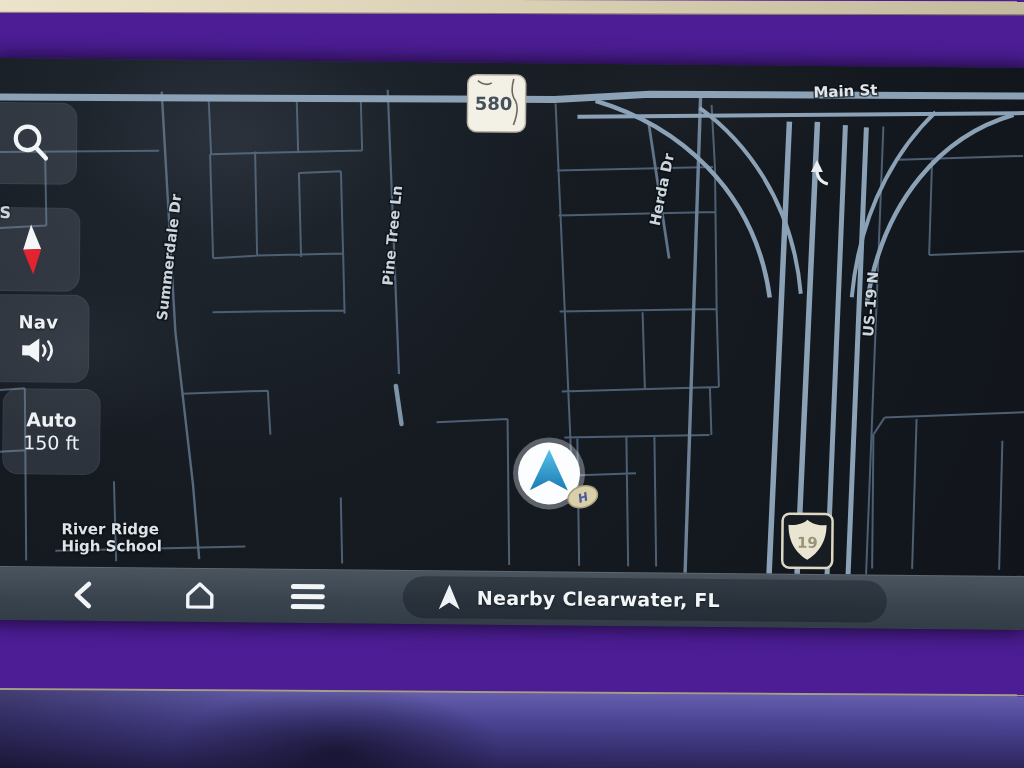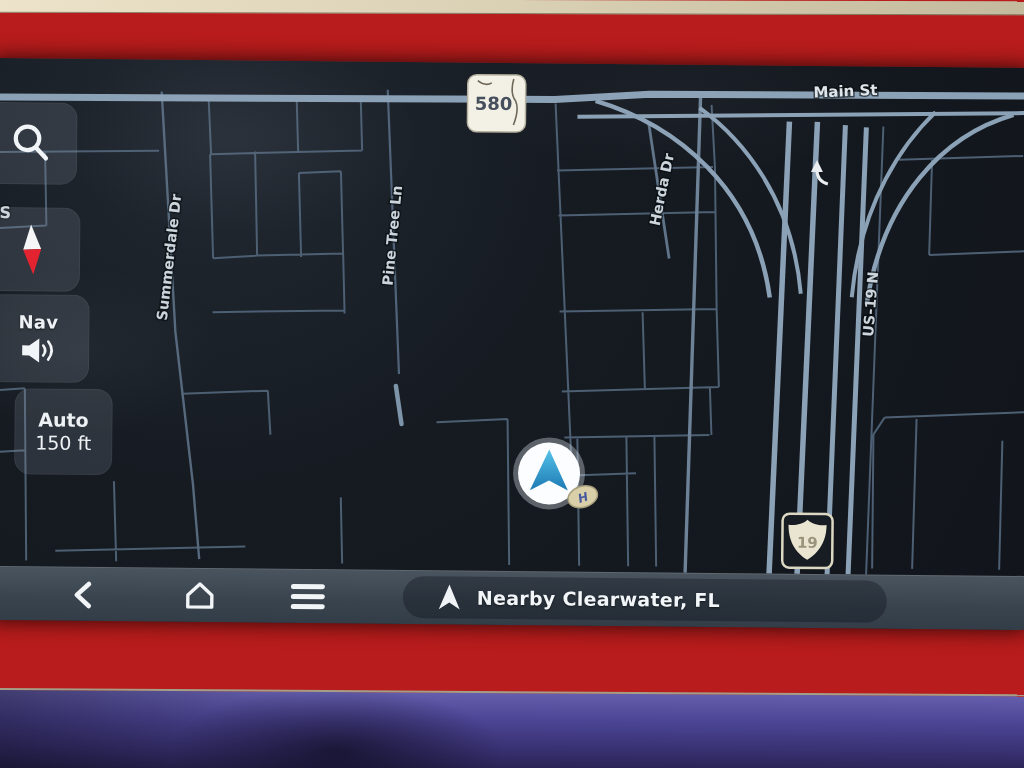--- a/index.html
+++ b/index.html
@@ -1,17 +1,17 @@
 <!DOCTYPE html>
 <html><head>
 <meta charset="utf-8">
 <style>
   html,body{margin:0;padding:0;background:#070707;width:1024px;height:768px;overflow:hidden;
     font-family:"DejaVu Sans",sans-serif;}
-  .stage{position:relative;width:1024px;height:768px;background:#b91c1c;overflow:hidden;}
+  .stage{position:relative;width:1024px;height:768px;background:#4c1d95;overflow:hidden;}
 
   
   .top-trim{position:absolute;left:-6px;top:0;width:1040px;height:13px;
     background:linear-gradient(90deg,#ece3ca,#d8ceb2 55%,#c3b99d);
     border-bottom:1px solid rgba(80,74,52,.6);transform:rotate(.15deg);}
 
   
   .screen{position:absolute;left:-10px;top:58px;width:1044px;height:562px;
     transform:rotate(.55deg);transform-origin:0 0;border-radius:7px;overflow:hidden;
     background:radial-gradient(circle at 22% 12%,#222932 0%,#161b22 38%,#11151b 100%);
@@ -22,21 +22,21 @@
                radial-gradient(ellipse 200px 120px at 9% 52%,rgba(190,200,215,.05),transparent 70%),
                radial-gradient(ellipse 300px 110px at 66% 6%,rgba(190,200,215,.04),transparent 70%);}
 
   
   .map-btn{position:absolute;background:rgba(138,152,166,.20);border-radius:16px;
     display:flex;flex-direction:column;align-items:center;justify-content:center;
     color:#eef2f5;box-shadow:inset 0 0 0 1px rgba(255,255,255,.05);}
   .btn-search{left:-4px;top:44px;width:92px;height:82px;border-top-left-radius:4px;border-bottom-left-radius:4px;}
   .btn-compass{left:-4px;top:149px;width:96px;height:84px;border-top-left-radius:4px;border-bottom-left-radius:4px;}
   .btn-nav{left:0;top:236px;width:102px;height:88px;}
-  .btn-zoom{left:28px;top:330px;width:98px;height:86px;text-align:right;}
+  .btn-zoom{left:16px;top:330px;width:98px;height:86px;text-align:right;}
   .btn-scale{left:38px;top:422px;width:84px;height:80px;}
   .btn-label{font-size:18px;font-weight:bold;letter-spacing:.3px;text-shadow:0 1px 2px rgba(0,0,0,.6);}
   .zoom-mode{font-size:19px;font-weight:bold;line-height:23px;}
   .zoom-scale{font-size:19px;font-weight:normal;line-height:23px;}
   .scale-caret{width:0;height:0;border-left:7px solid transparent;border-right:7px solid transparent;
     border-bottom:9px solid #e3e7ea;margin-bottom:3px;}
   .scale-label{font-size:17px;font-weight:bold;}
   .scale-ruler{position:relative;width:56px;height:11px;margin-top:4px;
     border-left:3px solid #ece9df;border-right:3px solid #ece9df;}
   .scale-ruler::before{content:"";position:absolute;left:0;right:0;top:3px;height:4px;background:#ece9df;}
@@ -186,20 +186,24 @@
         <path d="M25,10 q4,5 0,10 M30,6 q7,9 0,18" fill="none" stroke="#f2f5f7" stroke-width="2.6" stroke-linecap="round"></path>
       </svg>
     </div>
 
     <div class="map-btn btn-zoom">
       <span class="zoom-mode">Auto</span>
       <span class="zoom-scale">150 ft</span>
     </div>
 
 
+    <div class="poi-label">
+      <div>River Ridge</div>
+      <div>High School</div>
+    </div>
 
     <div class="bottom-bar">
       <div class="bar-icon icon-back">
         <svg width="26" height="30" viewBox="0 0 26 30">
           <polyline points="19,4 7,15 19,26" fill="none" stroke="#f2f5f7" stroke-width="4.6" stroke-linecap="round" stroke-linejoin="round"></polyline>
         </svg>
       </div>
       <div class="bar-icon icon-home">
         <svg width="34" height="30" viewBox="0 0 34 30">
           <path d="M5,14 L17,3 L29,14 L29,26 L5,26 Z" fill="none" stroke="#f2f5f7" stroke-width="3.4" stroke-linejoin="round"></path>

